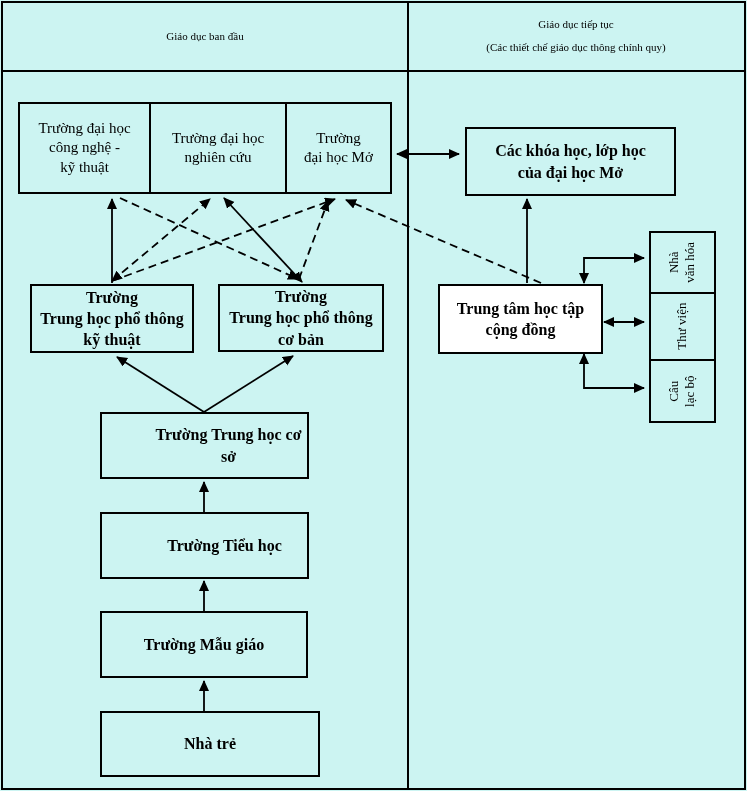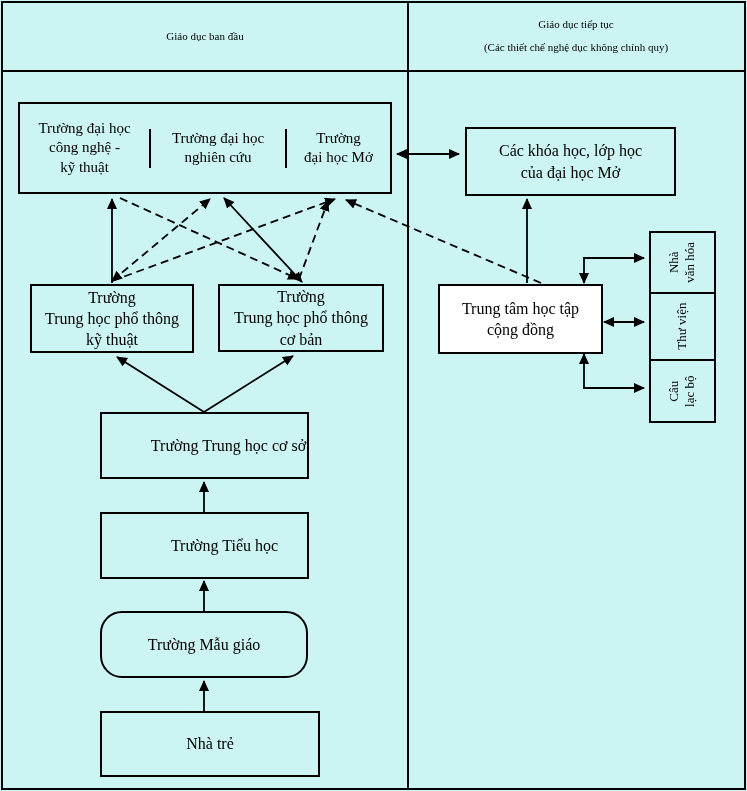--- a/index.html
+++ b/index.html
@@ -20,21 +20,21 @@
     position:absolute;top:2px;height:68px;
     display:flex;flex-direction:column;align-items:center;justify-content:center;
     gap:8px;text-align:center;font-size:11px;color:#000;
   }
   .hcell .t{line-height:1;}
   .box{
     position:absolute;border:2px solid #000;box-sizing:border-box;
     background:#ccf4f2;
     display:flex;align-items:center;justify-content:center;
     text-align:center;white-space:pre-line;
-    font-size:16px;line-height:1.32;color:#000;
+    font-size:16px;line-height:1.32;color:#000;font-weight:bold;
   }
   .unirow{
     position:absolute;left:18px;top:102px;width:374px;height:92px;
     border:2px solid #000;box-sizing:border-box;background:#ccf4f2;
     display:flex;
   }
   .unicell{
     display:flex;align-items:center;justify-content:center;
     text-align:center;white-space:pre-line;font-size:15px;line-height:1.3;color:#000;
     box-sizing:border-box;
@@ -63,24 +63,24 @@
 
   <div class="frame"></div>
   <div class="hdivider"></div>
   <div class="vdivider"></div>
 
   <div class="hcell" style="left:3px;width:404px;">
     <div class="t">Giáo dục ban đầu</div>
   </div>
   <div class="hcell" style="left:409px;width:334px;gap:12px;">
     <div class="t">Giáo dục tiếp tục</div>
-    <div class="t">(Các thiết chế nghệ dục không chính quy)</div>
+    <div class="t">(Các thiết chế giáo dục thông chính quy)</div>
   </div>
 
-  <div class="unirow" style="background: rgb(204, 244, 242); align-items: center;">
+  <div class="unirow" style="background: rgb(204, 244, 242);">
     <div class="unicell" style="width:129px;">Trường đại học
 công nghệ -
 kỹ thuật</div>
     <div class="unicell" style="width:136px;">Trường đại học
 nghiên cứu</div>
     <div class="unicell" style="flex:1;">Trường
 đại học Mở</div>
   </div>
 
   <div class="box" style="left: 465px; top: 127px; width: 211px; height: 69px; background: rgb(204, 244, 242);">Các khóa học, lớp học
@@ -103,21 +103,21 @@
   </div>
 
   <div class="box" style="left: 30px; top: 284px; width: 164px; height: 69px; background: rgb(204, 244, 242);">Trường
 Trung học phổ thông
 kỹ thuật</div>
   <div class="box" style="left: 218px; top: 284px; width: 166px; height: 68px; background: rgb(204, 244, 242);">Trường
 Trung học phổ thông
 cơ bản</div>
   <div class="box" style="left: 100px; top: 412px; width: 209px; height: 67px; background: rgb(204, 244, 242); padding-left: 48px;">Trường Trung học cơ sở</div>
   <div class="box" style="left: 100px; top: 512px; width: 209px; height: 67px; background: rgb(204, 244, 242); padding-left: 40px;">Trường Tiểu học</div>
-  <div class="box" style="left: 100px; top: 611px; width: 208px; height: 67px; background: rgb(204, 244, 242); border-radius: 22px;">Trường Mẫu giáo</div>
+  <div class="box" style="left: 100px; top: 611px; width: 208px; height: 67px; background: rgb(204, 244, 242);">Trường Mẫu giáo</div>
   <div class="box" style="left: 100px; top: 711px; width: 220px; height: 66px; background: rgb(204, 244, 242);">Nhà trẻ</div>
 
   <svg class="connectors" width="747" height="791" viewBox="0 0 747 791">
     <defs>
       <marker id="mE" markerUnits="userSpaceOnUse" markerWidth="14" markerHeight="12" refX="10" refY="5" orient="auto">
         <path d="M0,0 L11,5 L0,10 z" fill="#000"></path>
       </marker>
       <marker id="mS" markerUnits="userSpaceOnUse" markerWidth="14" markerHeight="12" refX="10" refY="5" orient="auto-start-reverse">
         <path d="M0,0 L11,5 L0,10 z" fill="#000"></path>
       </marker>

